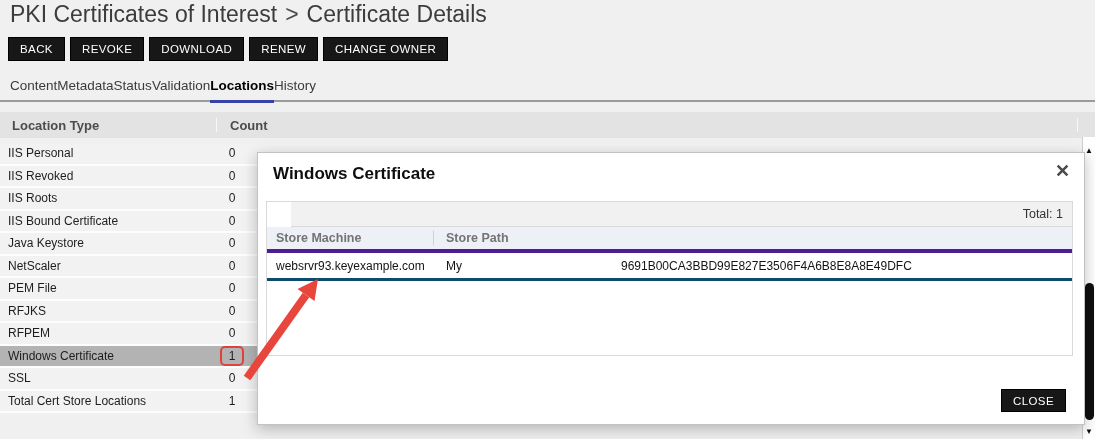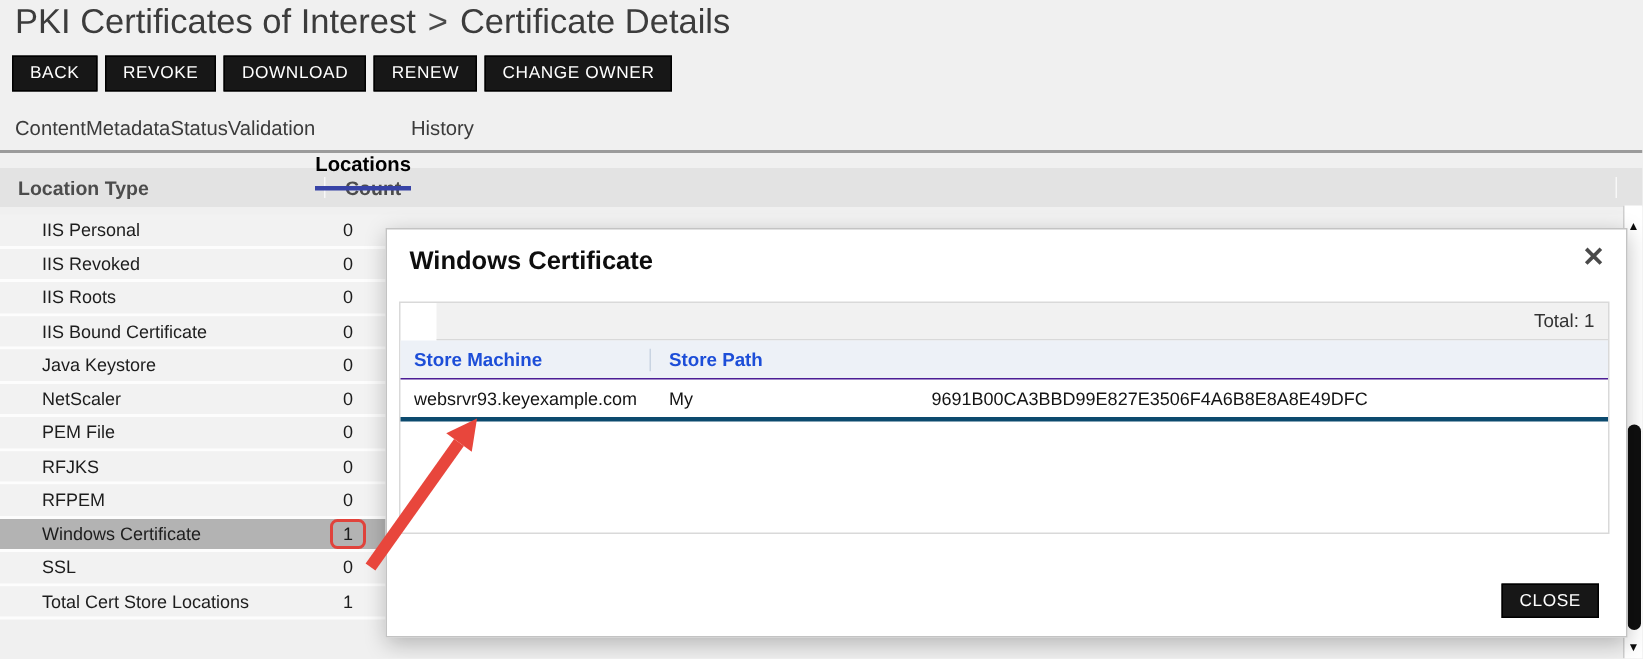--- a/index.html
+++ b/index.html
@@ -22,42 +22,42 @@
     background:#171717; color:#fff; border:1px solid #000;
     font-family:"Liberation Sans", sans-serif;
     font-size:11.5px; letter-spacing:0.4px;
     height:24px; padding:0 11px; cursor:pointer; white-space:nowrap;text-align:center;
   }
   
   .tabs { position:absolute; left:10px; top:78px; display:flex; z-index:3;text-align:center; }
   .tab {
     font-size:13.5px; color:#3b3b3b; padding-bottom:7px; cursor:pointer; white-space:nowrap;
   }
-  .tab.active { font-weight:bold; color:#000; border-bottom:3px solid #3743a6;margin-top:24px; }
+  .tab.active { font-weight:bold; color:#000; border-bottom:3px solid #3743a6; }
   .tab-rule { position:absolute; left:0; top:100px; width:1095px; height:2px; background:#9b9b9b; z-index:1; }
   
   .loc-table { position:absolute; left:0; top:112px; width:1095px; z-index:2; }
   .loc-header {
     position:relative; height:26px; background:#e3e3e3;
     font-size:13px; font-weight:bold; color:#4c4c4c;
     display:flex; align-items:center;
   }
   .loc-header .h-type { padding-left:12px; }
   .loc-header .h-count { position:absolute; left:230px; }
   .loc-header .h-div { position:absolute; top:6px; width:1px; height:14px; background:#f8f8f8; }
   .loc-header .h-div.d1 { left:216px; }
   .loc-header .h-div.d2 { left:1077px; }
   .loc-body { margin-top:5px; width:1082px; }
   .loc-row {
     position:relative; height:22.5px; background:#f2f2f2;
     border-bottom:2px solid #fdfdfd;
     display:flex; align-items:center; cursor:default;
   }
   .loc-row.highlighted { background:#b3b3b3; }
-  .loc-cell-type { padding-left:28px; font-size:12px; color:#1d1d1d; white-space:nowrap; }
+  .loc-cell-type { padding-left:8px; font-size:12px; color:#1d1d1d; white-space:nowrap; }
   .loc-cell-count { position:absolute; left:218px; width:28px; text-align:center; font-size:12px; color:#1d1d1d; }
   .count-boxed {
     display:inline-block; border:2px solid #e0433c; border-radius:5px;
     padding:0px 7px; line-height:16px; background:transparent;
   }
   
   .scrollbar {
     position:absolute; right:0; top:137px; width:13px; height:302px;
     background:#ffffff; border-left:1px solid #cfcfcf; z-index:4;
   }
@@ -78,23 +78,23 @@
   .modal-close {
     position:absolute; right:14px; top:8px; font-size:18px; font-weight:bold;
     color:#4a4a4a; cursor:pointer; line-height:20px;
   }
   .m-table { position:absolute; left:8px; top:48px; width:807px; height:155px; border:1px solid #d9d9d9; background:#fff; }
   .m-total {
     height:25px; background:#f1f1f1; border-bottom:1px solid #d9d9d9;
     font-size:12.5px; color:#333; text-align:right; line-height:25px; padding-right:9px;margin-left:24px;
   }
   .m-header {
-    height:26px; background:#edf1f7; border-bottom:1px solid #4c1d95;
+    height:26px; background:#edf1f7; border-bottom:4px solid #4c1d95;
     display:flex; align-items:center;
-    font-size:12.5px; font-weight:bold; color:#1d4ed8;
+    font-size:12.5px; font-weight:bold; color:#737373;
   }
   .m-col1 { width:166px; padding-left:9px; }
   .m-col2 { width:176px; padding-left:13px; position:relative; }
   .m-col3 { flex:1; padding-left:12px; position:relative; }
   .m-header .m-col2::before, .m-header .m-col3::before {
     content:""; position:absolute; left:0; top:50%; transform:translateY(-50%);
     width:1px; height:15px; background:#c9d4e2;
   }
   .m-row {
     height:28px; border-bottom:3px solid #0c4a6e;

